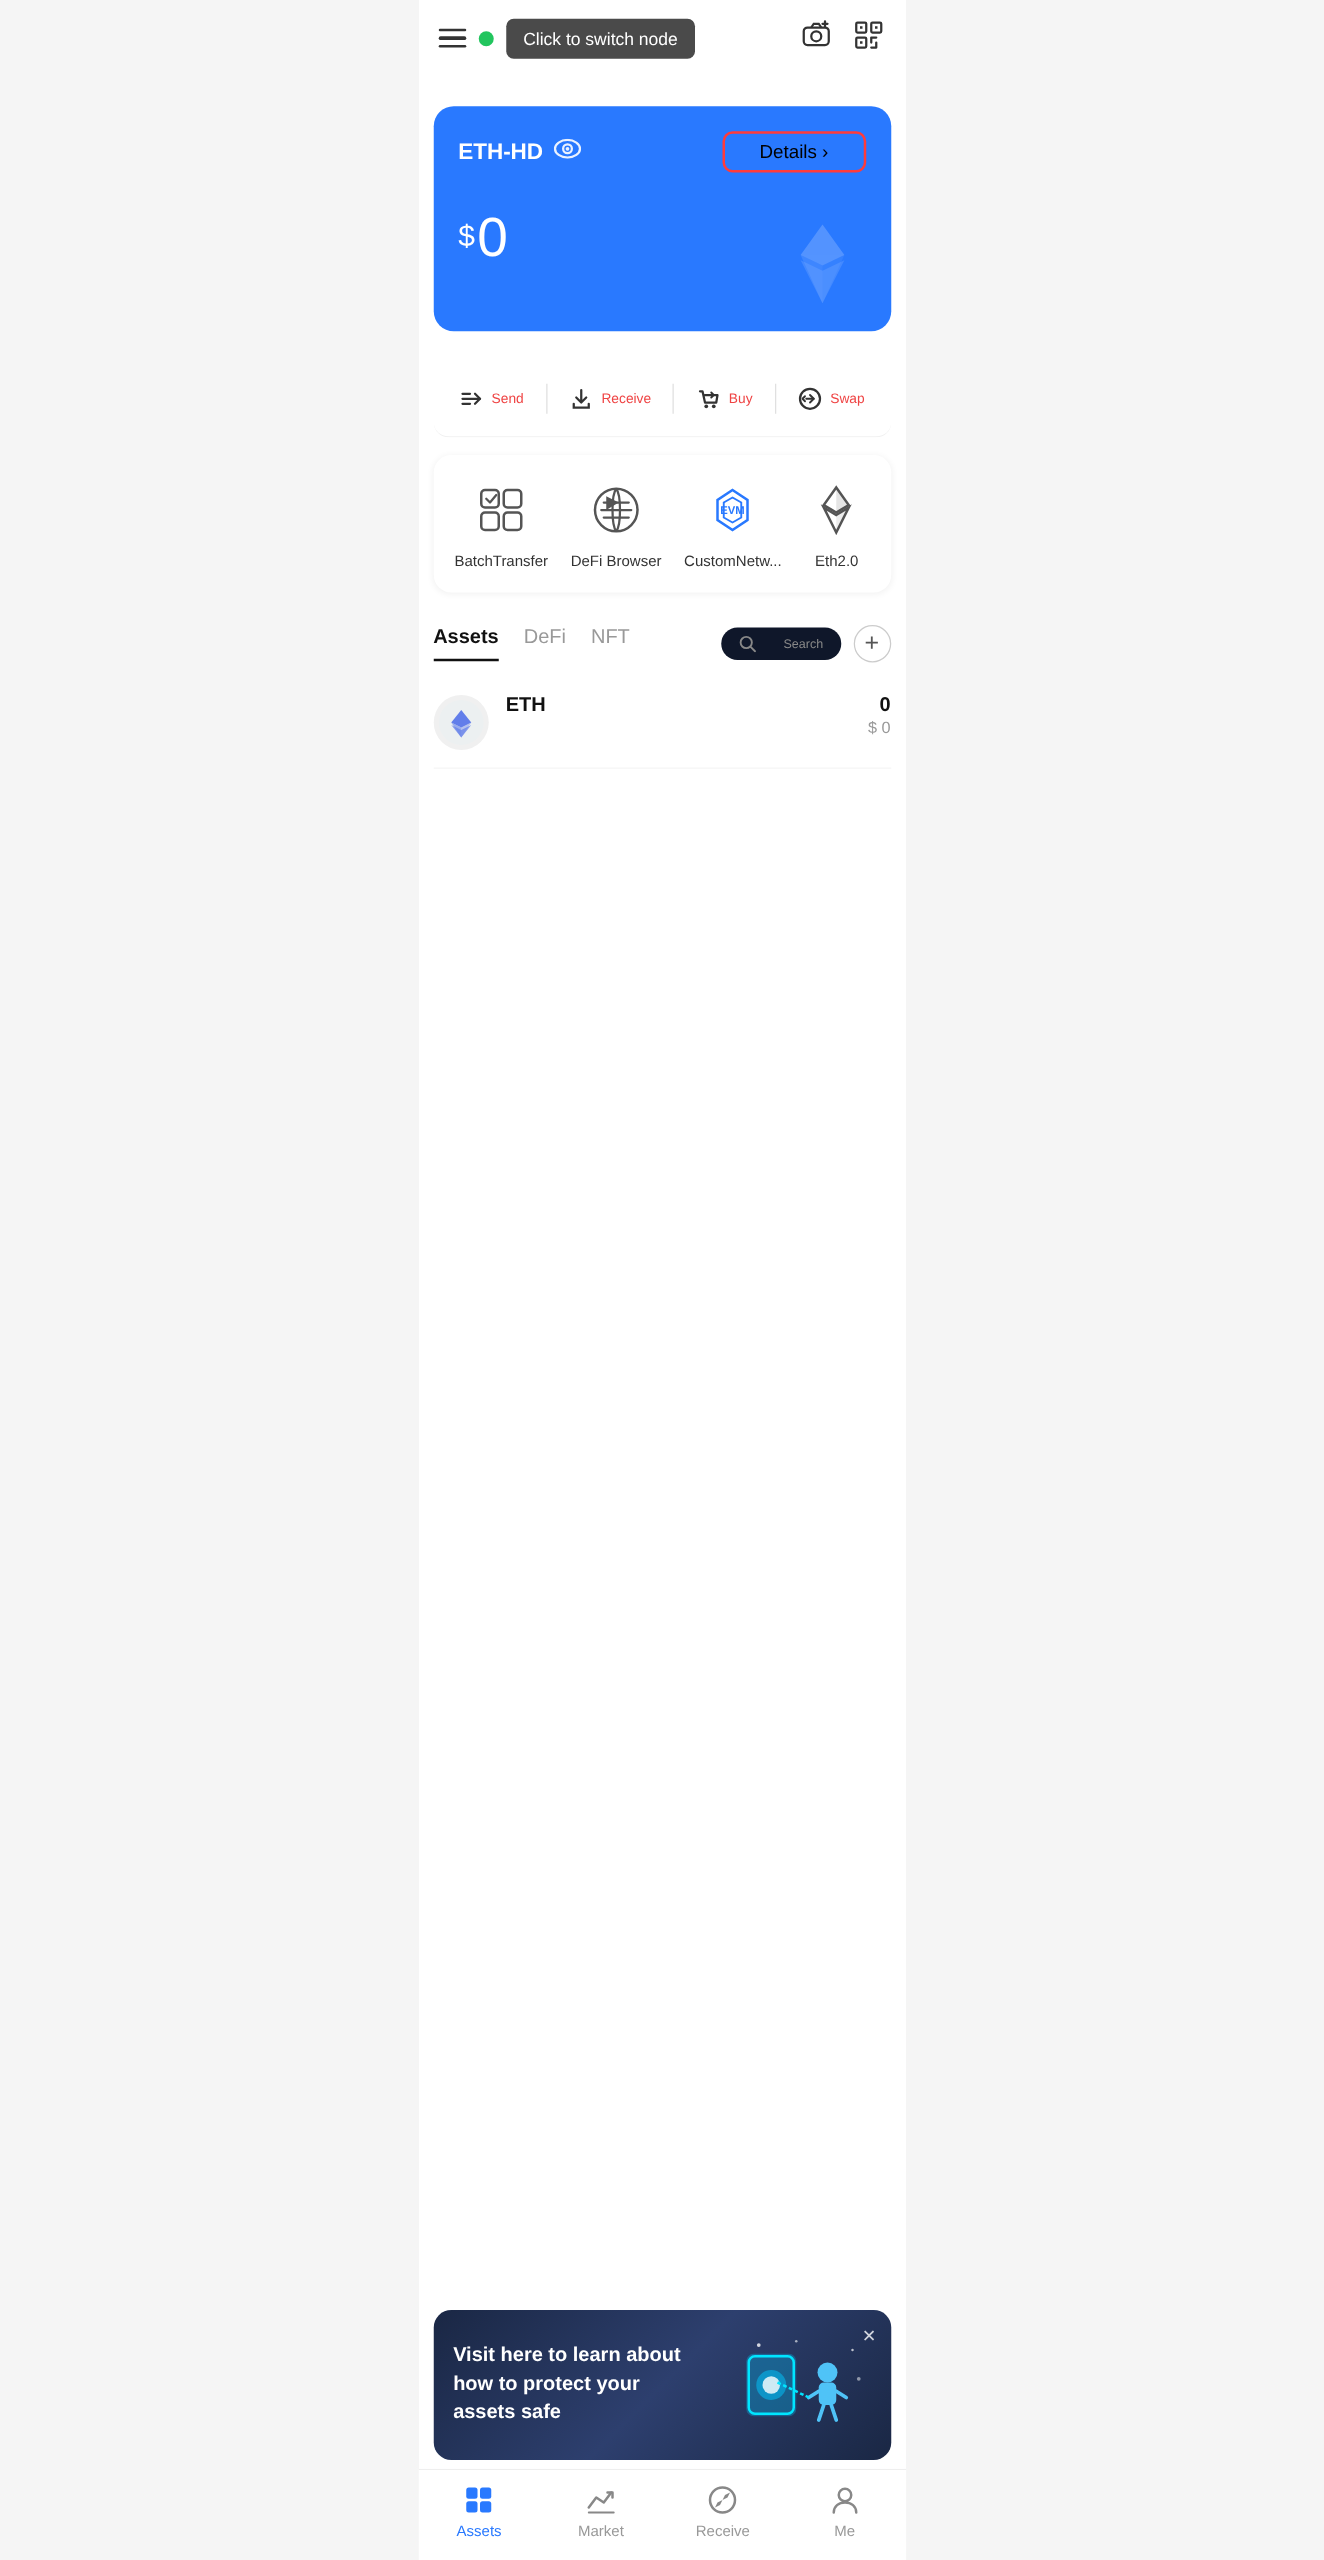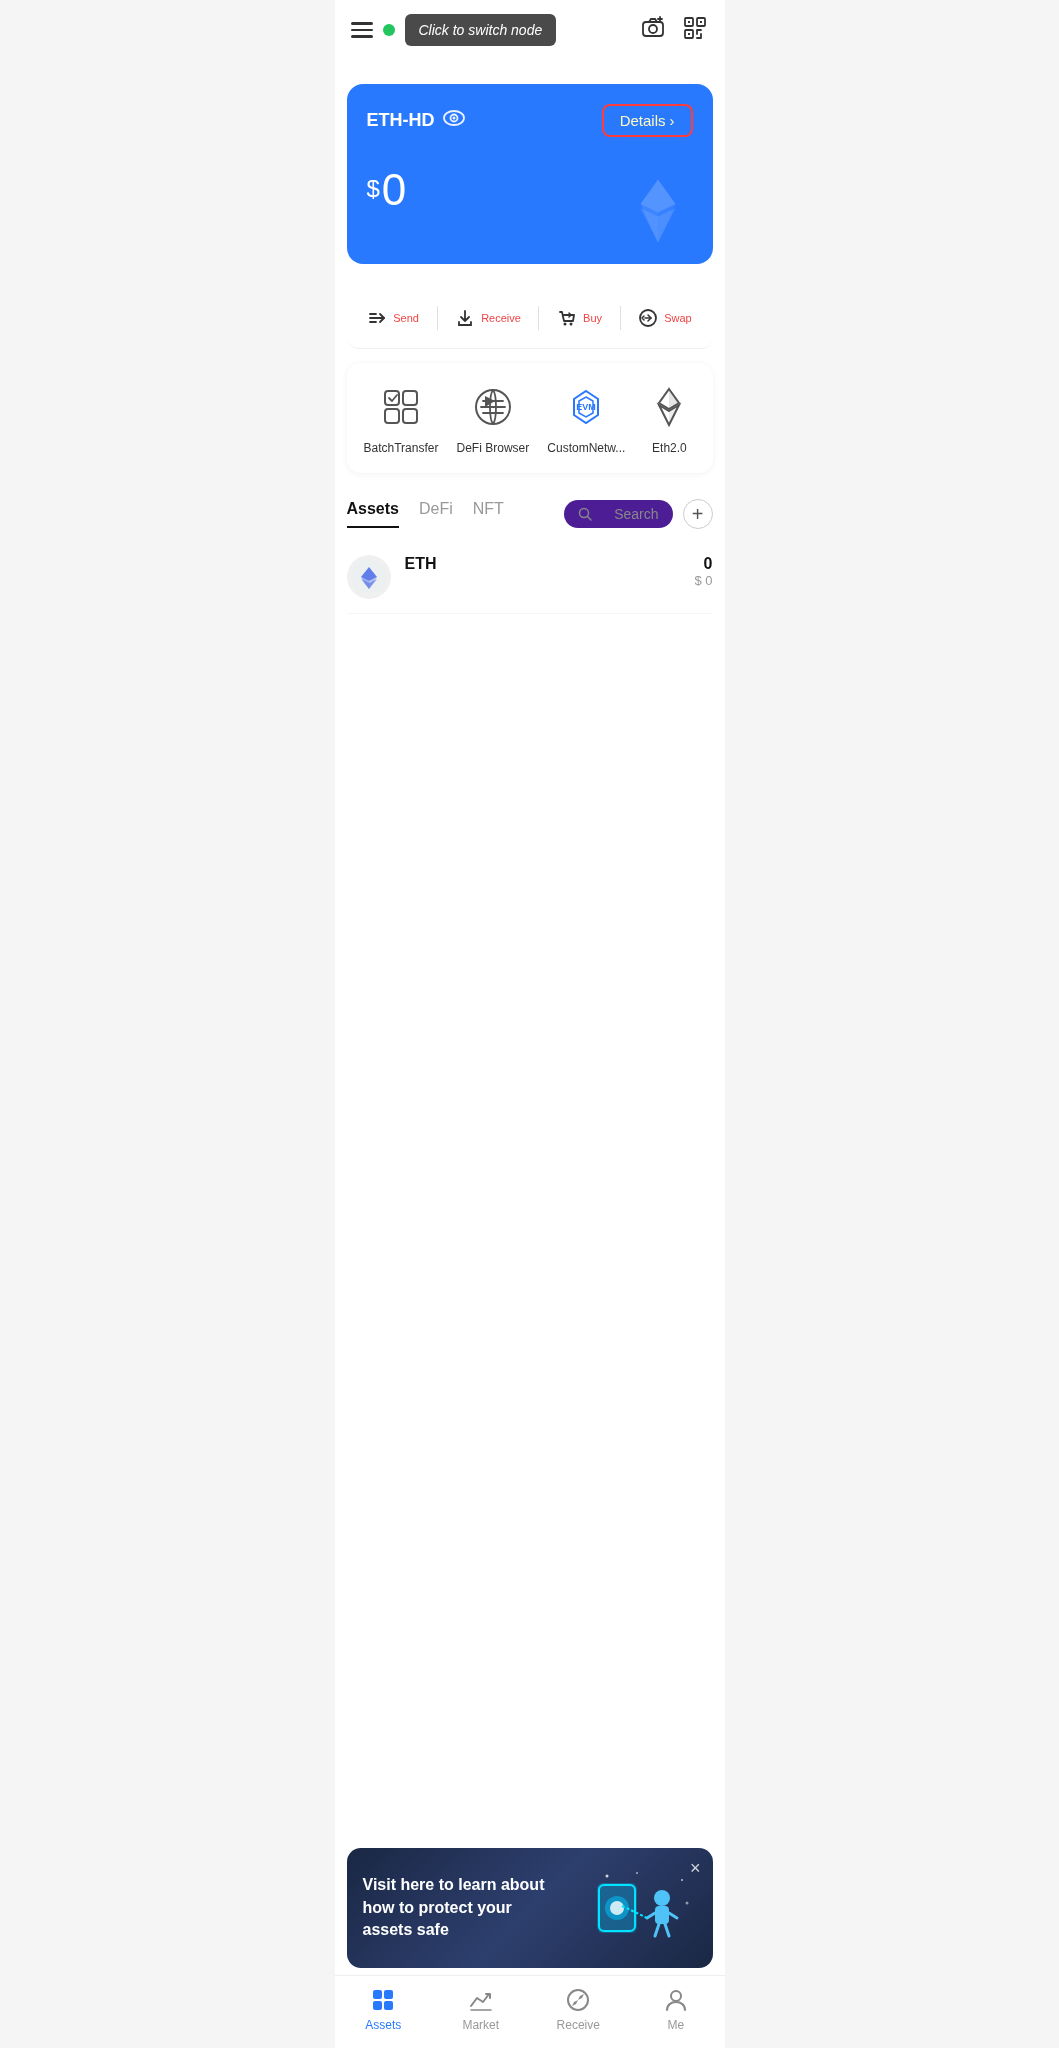--- a/index.html
+++ b/index.html
@@ -54,21 +54,20 @@
       background: #22c55e;
     }
     .node-switch-btn {
       background: #4a4a4a;
       color: #fff;
       border: none;
       border-radius: 6px;
       padding: 8px 14px;
       font-size: 14px;
       cursor: pointer;
-      font-style: italic;
     }
     .header-right {
       display: flex;
       align-items: center;
       gap: 14px;
     }
     .header-icon {
       cursor: pointer;
       color: #333;
     }
@@ -95,22 +94,22 @@
       gap: 8px;
       font-size: 18px;
       font-weight: 700;
     }
     .eye-icon {
       opacity: 0.9;
     }
     .details-btn {
       border: 2.5px solid #ff3b3b;
       border-radius: 8px;
-      padding: 6px 16px;
-      color: #fef9c3;
+      padding: 6px 28px;
+      color: #000000;
       font-size: 15px;
       cursor: pointer;
       background: transparent;
       display: flex;
       align-items: center;
       gap: 4px;
     }
     .wallet-balance {
       margin-top: 28px;
       font-size: 44px;
@@ -219,24 +218,24 @@
     .assets-actions {
       margin-left: auto;
       display: flex;
       align-items: center;
       gap: 10px;
     }
     .search-pill {
       display: flex;
       align-items: center;
       gap: 22px;
-      background: #4c1d95;
+      background: #0f172a;
       border-radius: 20px;
       padding: 6px 14px;
-      font-size: 14px;
+      font-size: 10px;
       color: #888;
       cursor: pointer;
     }
     .add-btn {
       width: 30px;
       height: 30px;
       border-radius: 50%;
       border: 1.5px solid #ccc;
       display: flex;
       align-items: center;

